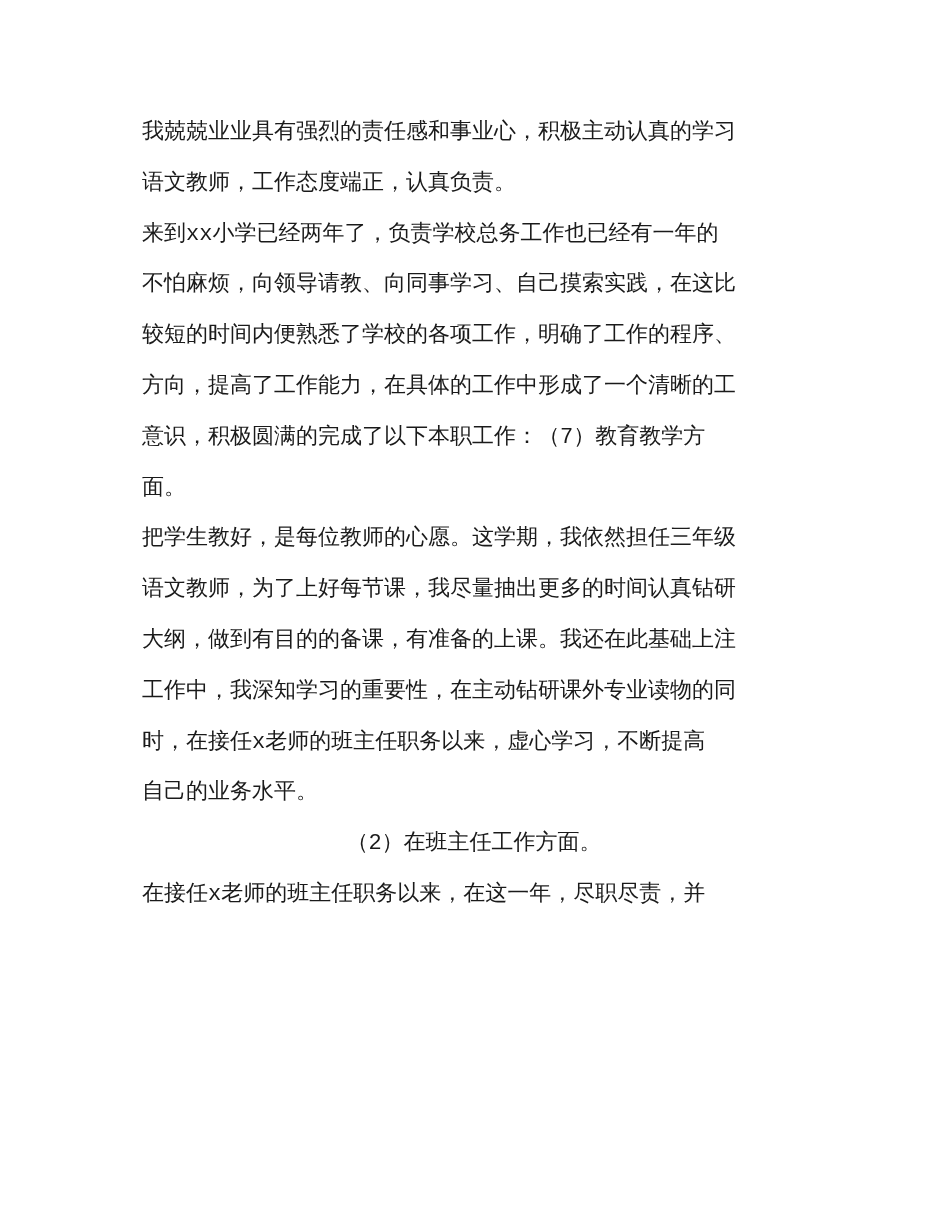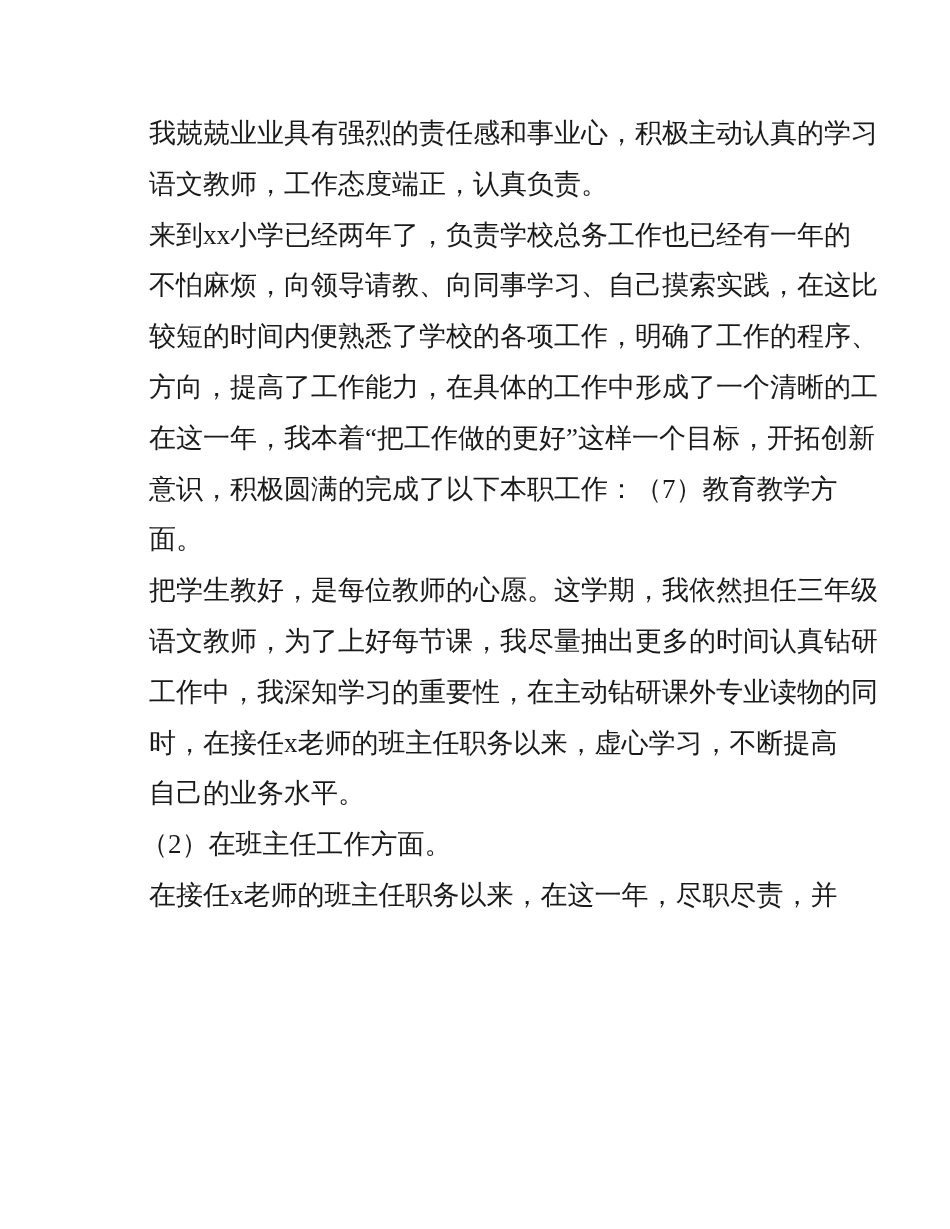--- a/index.html
+++ b/index.html
@@ -1,47 +1,47 @@
 <!DOCTYPE html>
 <html><head>
 <meta charset="utf-8">
 <style>
   html, body { margin: 0; padding: 0; background: #ffffff; }
   body { width: 950px; height: 1229px; overflow: hidden; position: relative; }
   .page {
     position: absolute;
-    left: 149px;
+    left: 142px;
     top: 108px;
     width: 672px;
-    font-family: Liberation Serif, serif;
-    font-size: 27px;
+    font-family: Liberation Mono, monospace;
+    font-size: 22px;
     line-height: 50.8px;
     color: #1a1a1a;
     letter-spacing: 0px;
   }
   .line {
     display: block;
     white-space: nowrap;
     height: 50.8px;
   }
-  .line.indent-paren { margin-left: -8px; }
+  .line.indent-paren { margin-left: -8px; text-align: center; }
 </style>
 </head>
 <body>
 
 <div class="page">
   <span class="line">我兢兢业业具有强烈的责任感和事业心，积极主动认真的学习</span>
   <span class="line">语文教师，工作态度端正，认真负责。</span>
   <span class="line">来到xx小学已经两年了，负责学校总务工作也已经有一年的</span>
   <span class="line">不怕麻烦，向领导请教、向同事学习、自己摸索实践，在这比</span>
   <span class="line">较短的时间内便熟悉了学校的各项工作，明确了工作的程序、</span>
   <span class="line">方向，提高了工作能力，在具体的工作中形成了一个清晰的工</span>
-  <span class="line">在这一年，我本着“把工作做的更好”这样一个目标，开拓创新</span>
   <span class="line">意识，积极圆满的完成了以下本职工作：（7）教育教学方</span>
   <span class="line">面。</span>
   <span class="line">把学生教好，是每位教师的心愿。这学期，我依然担任三年级</span>
   <span class="line">语文教师，为了上好每节课，我尽量抽出更多的时间认真钻研</span>
+  <span class="line">大纲，做到有目的的备课，有准备的上课。我还在此基础上注</span>
   <span class="line">工作中，我深知学习的重要性，在主动钻研课外专业读物的同</span>
   <span class="line">时，在接任x老师的班主任职务以来，虚心学习，不断提高</span>
   <span class="line">自己的业务水平。</span>
   <span class="line indent-paren">（2）在班主任工作方面。</span>
   <span class="line">在接任x老师的班主任职务以来，在这一年，尽职尽责，并</span>
 </div>
 
 </body></html>

